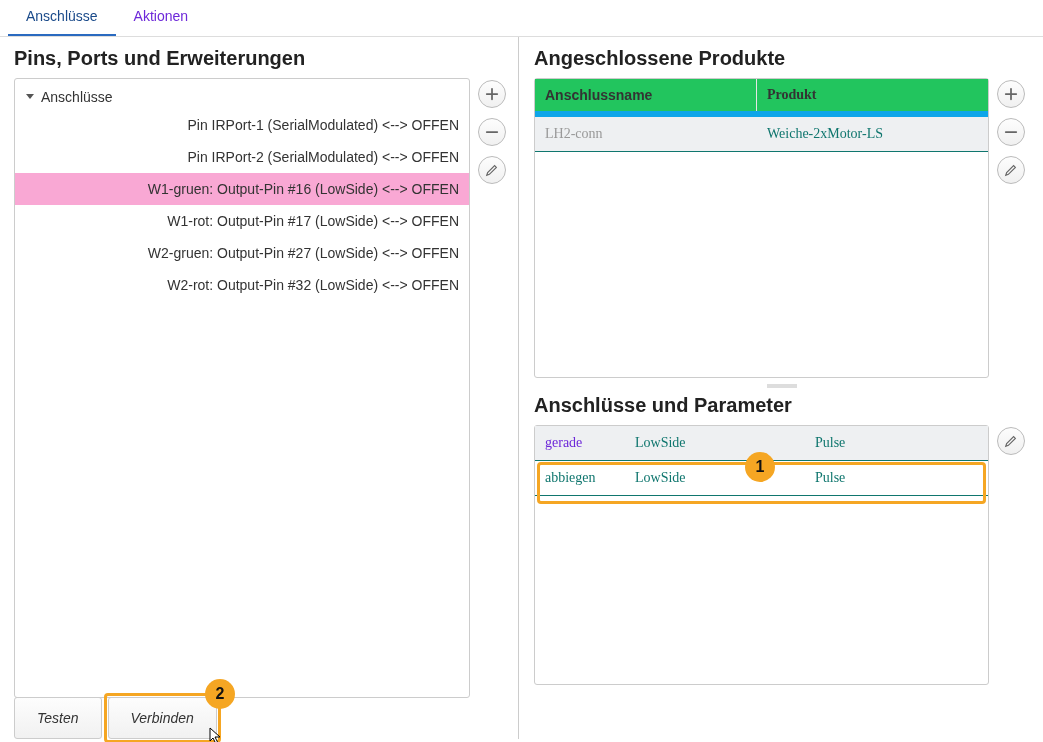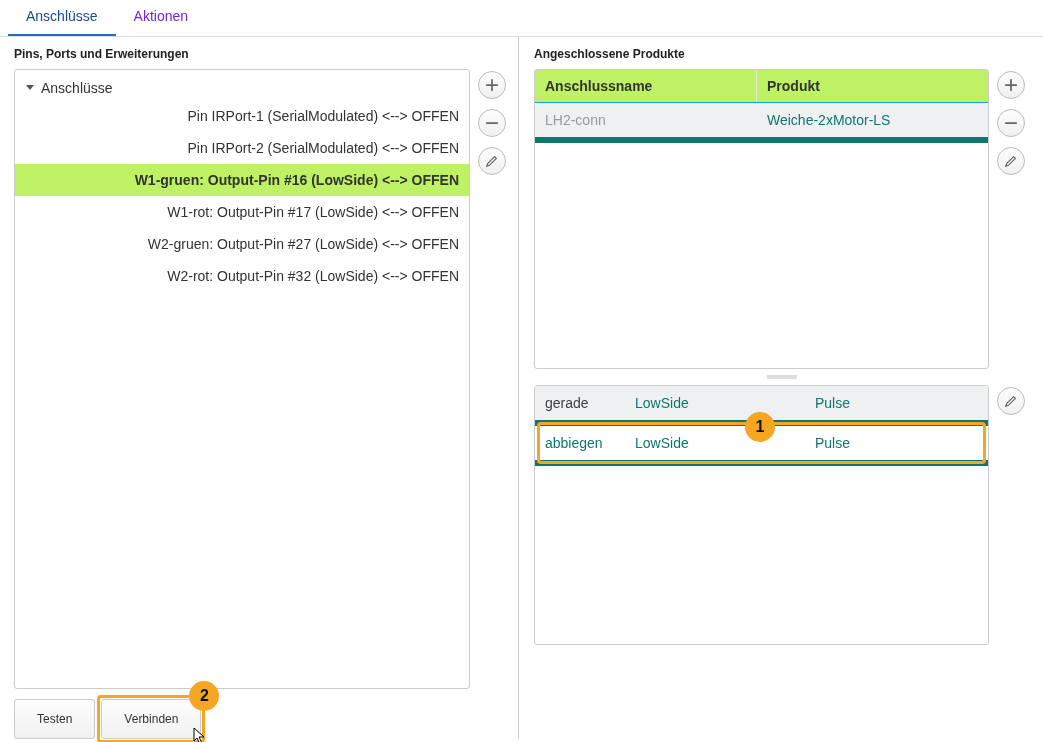--- a/index.html
+++ b/index.html
@@ -46,21 +46,21 @@
     height: 100%;
   }
   .rightpane {
     flex: 1;
     padding: 10px 14px 10px 10px;
     display: flex;
     flex-direction: column;
   }
   h3.section-title {
     margin: 0 0 8px 0;
-    font-size: 12px;
+    font-size: 20px;
     font-weight: 700;
     color: #222;
   }
   .panel-row {
     display: flex;
     align-items: flex-start;
   }
   .treebox {
     flex: 1;
     border: 1px solid #ccc;
@@ -93,22 +93,21 @@
     border-bottom: 4px solid transparent;
     transform: rotate(90deg);
     transform-origin: 3px 4px;
   }
   .tree-item {
     padding: 8px 10px 8px 46px;
     cursor: pointer;
     text-align: right;
   }
   .tree-item.selected {
-    background: #bef264;
-    font-weight: bold;
+    background: #f9a8d4;
   }
   .circle-btns {
     width: 40px;
     display: flex;
     flex-direction: column;
     align-items: center;
     gap: 10px;
     padding-top: 2px;
     padding-left: 4px;
   }
@@ -130,22 +129,23 @@
     bottom: 0px;
     display: flex;
     gap: 6px;
   }
   .btn {
     background: linear-gradient(#fdfdfd,#f1f1f1);
     border: 1px solid #ccc;
     border-radius: 3px;
     padding: 12px 22px;
     cursor: pointer;
-    font-size: 12px;
+    font-size: 14px;
     color: #333;
+    font-style: italic;
   }
   .highlight-box {
     position: absolute;
     border: 3px solid #f5a623;
     border-radius: 4px;
     pointer-events: none;
   }
   .marker-circle {
     position: absolute;
     width: 30px; height: 30px;
@@ -164,33 +164,34 @@
     width: 14px; height: 18px;
     pointer-events: none;
   }
   .tablebox {
     border: 1px solid #ccc;
     border-radius: 3px;
     background: #fff;
   }
   .table-header {
     display: flex;
-    background: #bef264;
-    border-bottom: 1px solid #0ea5e9;
+    background: #22c55e;
+    border-bottom: 6px solid #0ea5e9;
   }
   .th {
     padding: 8px 10px;
     font-weight: 700;
     color: #333;
     border-right: 1px solid #e5e5e5;
   }
   .th:last-child { border-right: none; }
   .table-body .tr {
     display: flex;
-    border-bottom: 6px solid #0f766e;
+    border-bottom: 1px solid #0f766e;
+    font-family: Liberation Serif, serif;
   }
   .td {
     padding: 9px 10px;
     color: #0f766e;
     border-right: 1px solid transparent;
   }
   .tr.selected { background: #eef0f2; }
   .tr.selected .td:first-child { color: #999; }
   .products-box { height: 300px; }
   .gap-h {
@@ -269,21 +270,21 @@
 
   <div class="divider-v"></div>
 
   <div class="rightpane">
 
     <h3 class="section-title">Angeschlossene Produkte</h3>
     <div class="panel-row">
       <div class="tablebox products-box" style="flex:1;">
         <div class="table-header">
           <div class="th" style="width:222px;">Anschlussname</div>
-          <div class="th" style="flex:1;">Produkt</div>
+          <div class="th" style="flex:1;font-family:Liberation Serif, serif;">Produkt</div>
         </div>
         <div class="table-body">
           <div class="tr selected">
             <div class="td" style="width:222px;">LH2-conn</div>
             <div class="td" style="flex:1;">Weiche-2xMotor-LS</div>
           </div>
         </div>
       </div>
       <div class="circle-btns">
         <div class="circle-btn">
@@ -299,25 +300,26 @@
         <div class="circle-btn">
           <svg viewBox="0 0 16 16">
               <path d="M2 14l1-3 8-8 2 2-8 8-3 1z" fill="none" stroke="#666" stroke-width="1.3"></path>
             </svg>
         </div>
       </div>
     </div>
 
     <div class="gap-h"></div>
 
+    <h3 class="section-title">Anschlüsse und Parameter</h3>
     <div class="panel-row params-panel-row">
       <div class="tablebox params-box" style="flex:1;">
         <div class="table-body">
           <div class="tr selected">
-            <div class="td" style="width:90px;color:#404040;">gerade</div>
+            <div class="td" style="width:90px;color:#6d28d9;">gerade</div>
             <div class="td" style="width:90px;">LowSide</div>
             <div class="td" style="width:90px;"></div>
             <div class="td" style="width:90px;">Pulse</div>
             <div class="td" style="flex:1;"></div>
           </div>
           <div class="tr">
             <div class="td" style="width:90px;">abbiegen</div>
             <div class="td" style="width:90px;">LowSide</div>
             <div class="td" style="width:90px;"></div>
             <div class="td" style="width:90px;">Pulse</div>

